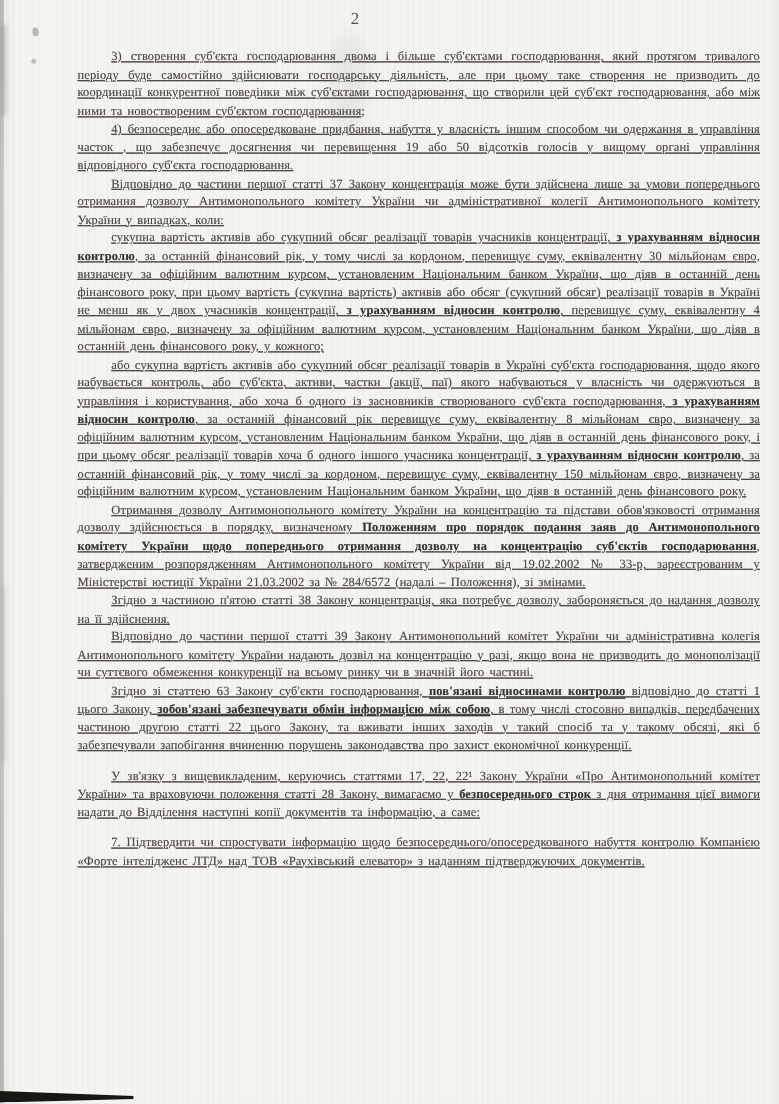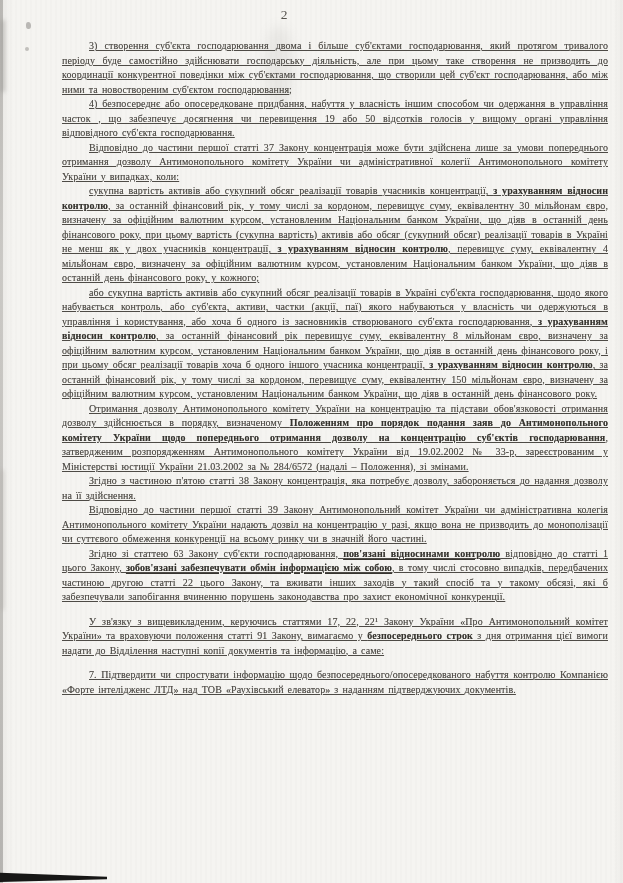--- a/index.html
+++ b/index.html
@@ -84,18 +84,18 @@
   <main class="doc-body">
       <p class="para"><span>3) створення суб'єкта господарювання двома і більше суб'єктами господарювання, який протягом тривалого періоду буде самостійно здійснювати господарську діяльність, але при цьому таке створення не призводить до координації конкурентної поведінки між суб'єктами господарювання, що створили цей суб'єкт господарювання, або між ними та новоствореним суб'єктом господарювання;</span></p>
       <p class="para"><span>4) безпосереднє або опосередковане придбання, набуття у власність іншим способом чи одержання в управління часток , що забезпечує досягнення чи перевищення 19 або 50 відсотків голосів у вищому органі управління відповідного суб'єкта господарювання.</span></p>
       <p class="para"><span>Відповідно до частини першої статті 37 Закону концентрація може бути здійснена лише за умови попереднього отримання дозволу Антимонопольного комітету України чи адміністративної колегії Антимонопольного комітету України у випадках, коли:</span></p>
       <p class="para"><span>сукупна вартість активів або сукупний обсяг реалізації товарів учасників концентрації, </span><span class="run-bold">з урахуванням відносин контролю</span><span>, за останній фінансовий рік, у тому числі за кордоном, перевищує суму, еквівалентну 30 мільйонам євро, визначену за офіційним валютним курсом, установленим Національним банком України, що діяв в останній день фінансового року, при цьому вартість (сукупна вартість) активів або обсяг (сукупний обсяг) реалізації товарів в Україні не менш як у двох учасників концентрації, </span><span class="run-bold">з урахуванням відносин контролю</span><span>, перевищує суму, еквівалентну 4 мільйонам євро, визначену за офіційним валютним курсом, установленим Національним банком України, що діяв в останній день фінансового року, у кожного;</span></p>
       <p class="para"><span>або сукупна вартість активів або сукупний обсяг реалізації товарів в Україні суб'єкта господарювання, щодо якого набувається контроль, або суб'єкта, активи, частки (акції, паї) якого набуваються у власність чи одержуються в управління і користування, або хоча б одного із засновників створюваного суб'єкта господарювання, </span><span class="run-bold">з урахуванням відносин контролю</span><span>, за останній фінансовий рік перевищує суму, еквівалентну 8 мільйонам євро, визначену за офіційним валютним курсом, установленим Національним банком України, що діяв в останній день фінансового року, і при цьому обсяг реалізації товарів хоча б одного іншого учасника концентрації, </span><span class="run-bold">з урахуванням відносин контролю</span><span>, за останній фінансовий рік, у тому числі за кордоном, перевищує суму, еквівалентну 150 мільйонам євро, визначену за офіційним валютним курсом, установленим Національним банком України, що діяв в останній день фінансового року.</span></p>
       <p class="para"><span>Отримання дозволу Антимонопольного комітету України на концентрацію та підстави обов'язковості отримання дозволу здійснюється в порядку, визначеному </span><span class="run-bold">Положенням про порядок подання заяв до Антимонопольного комітету України щодо попереднього отримання дозволу на концентрацію суб'єктів господарювання</span><span>, затвердженим розпорядженням Антимонопольного комітету України від 19.02.2002 № 33-р, зареєстрованим у Міністерстві юстиції України 21.03.2002 за № 284/6572 (надалі – Положення), зі змінами.</span></p>
       <p class="para"><span>Згідно з частиною п'ятою статті 38 Закону концентрація, яка потребує дозволу, забороняється до надання дозволу на її здійснення.</span></p>
       <p class="para"><span>Відповідно до частини першої статті 39 Закону Антимонопольний комітет України чи адміністративна колегія Антимонопольного комітету України надають дозвіл на концентрацію у разі, якщо вона не призводить до монополізації чи суттєвого обмеження конкуренції на всьому ринку чи в значній його частині.</span></p>
       <p class="para"><span>Згідно зі статтею 63 Закону суб'єкти господарювання, </span><span class="run-bold run-underline">пов'язані відносинами контролю</span><span> відповідно до статті 1 цього Закону, </span><span class="run-bold run-underline">зобов'язані забезпечувати обмін інформацією між собою</span><span>, в тому числі стосовно випадків, передбачених частиною другою статті 22 цього Закону, та вживати інших заходів у такий спосіб та у такому обсязі, які б забезпечували запобігання вчиненню порушень законодавства про захист економічної конкуренції.</span></p>
-      <p class="para gap"><span>У зв'язку з вищевикладеним, керуючись статтями 17, 22, 22¹ Закону України «Про Антимонопольний комітет України» та враховуючи положення статті 91 Закону, вимагаємо у </span><span class="run-bold">безпосереднього строк</span><span> з дня отримання цієї вимоги надати до Відділення наступні копії документів та інформацію, а саме:</span></p>
+      <p class="para gap"><span>У зв'язку з вищевикладеним, керуючись статтями 17, 22, 22¹ Закону України «Про Антимонопольний комітет України» та враховуючи положення статті 28 Закону, вимагаємо у </span><span class="run-bold">безпосереднього строк</span><span> з дня отримання цієї вимоги надати до Відділення наступні копії документів та інформацію, а саме:</span></p>
       <p class="para gap"><span>7. Підтвердити чи спростувати інформацію щодо безпосереднього/опосередкованого набуття контролю Компанією «Форте інтелідженс ЛТД» над ТОВ «Раухівський елеватор» з наданням підтверджуючих документів.</span></p>
     </main>
 
   <div class="corner-wedge"></div>
 </div>
 
 </body></html>

